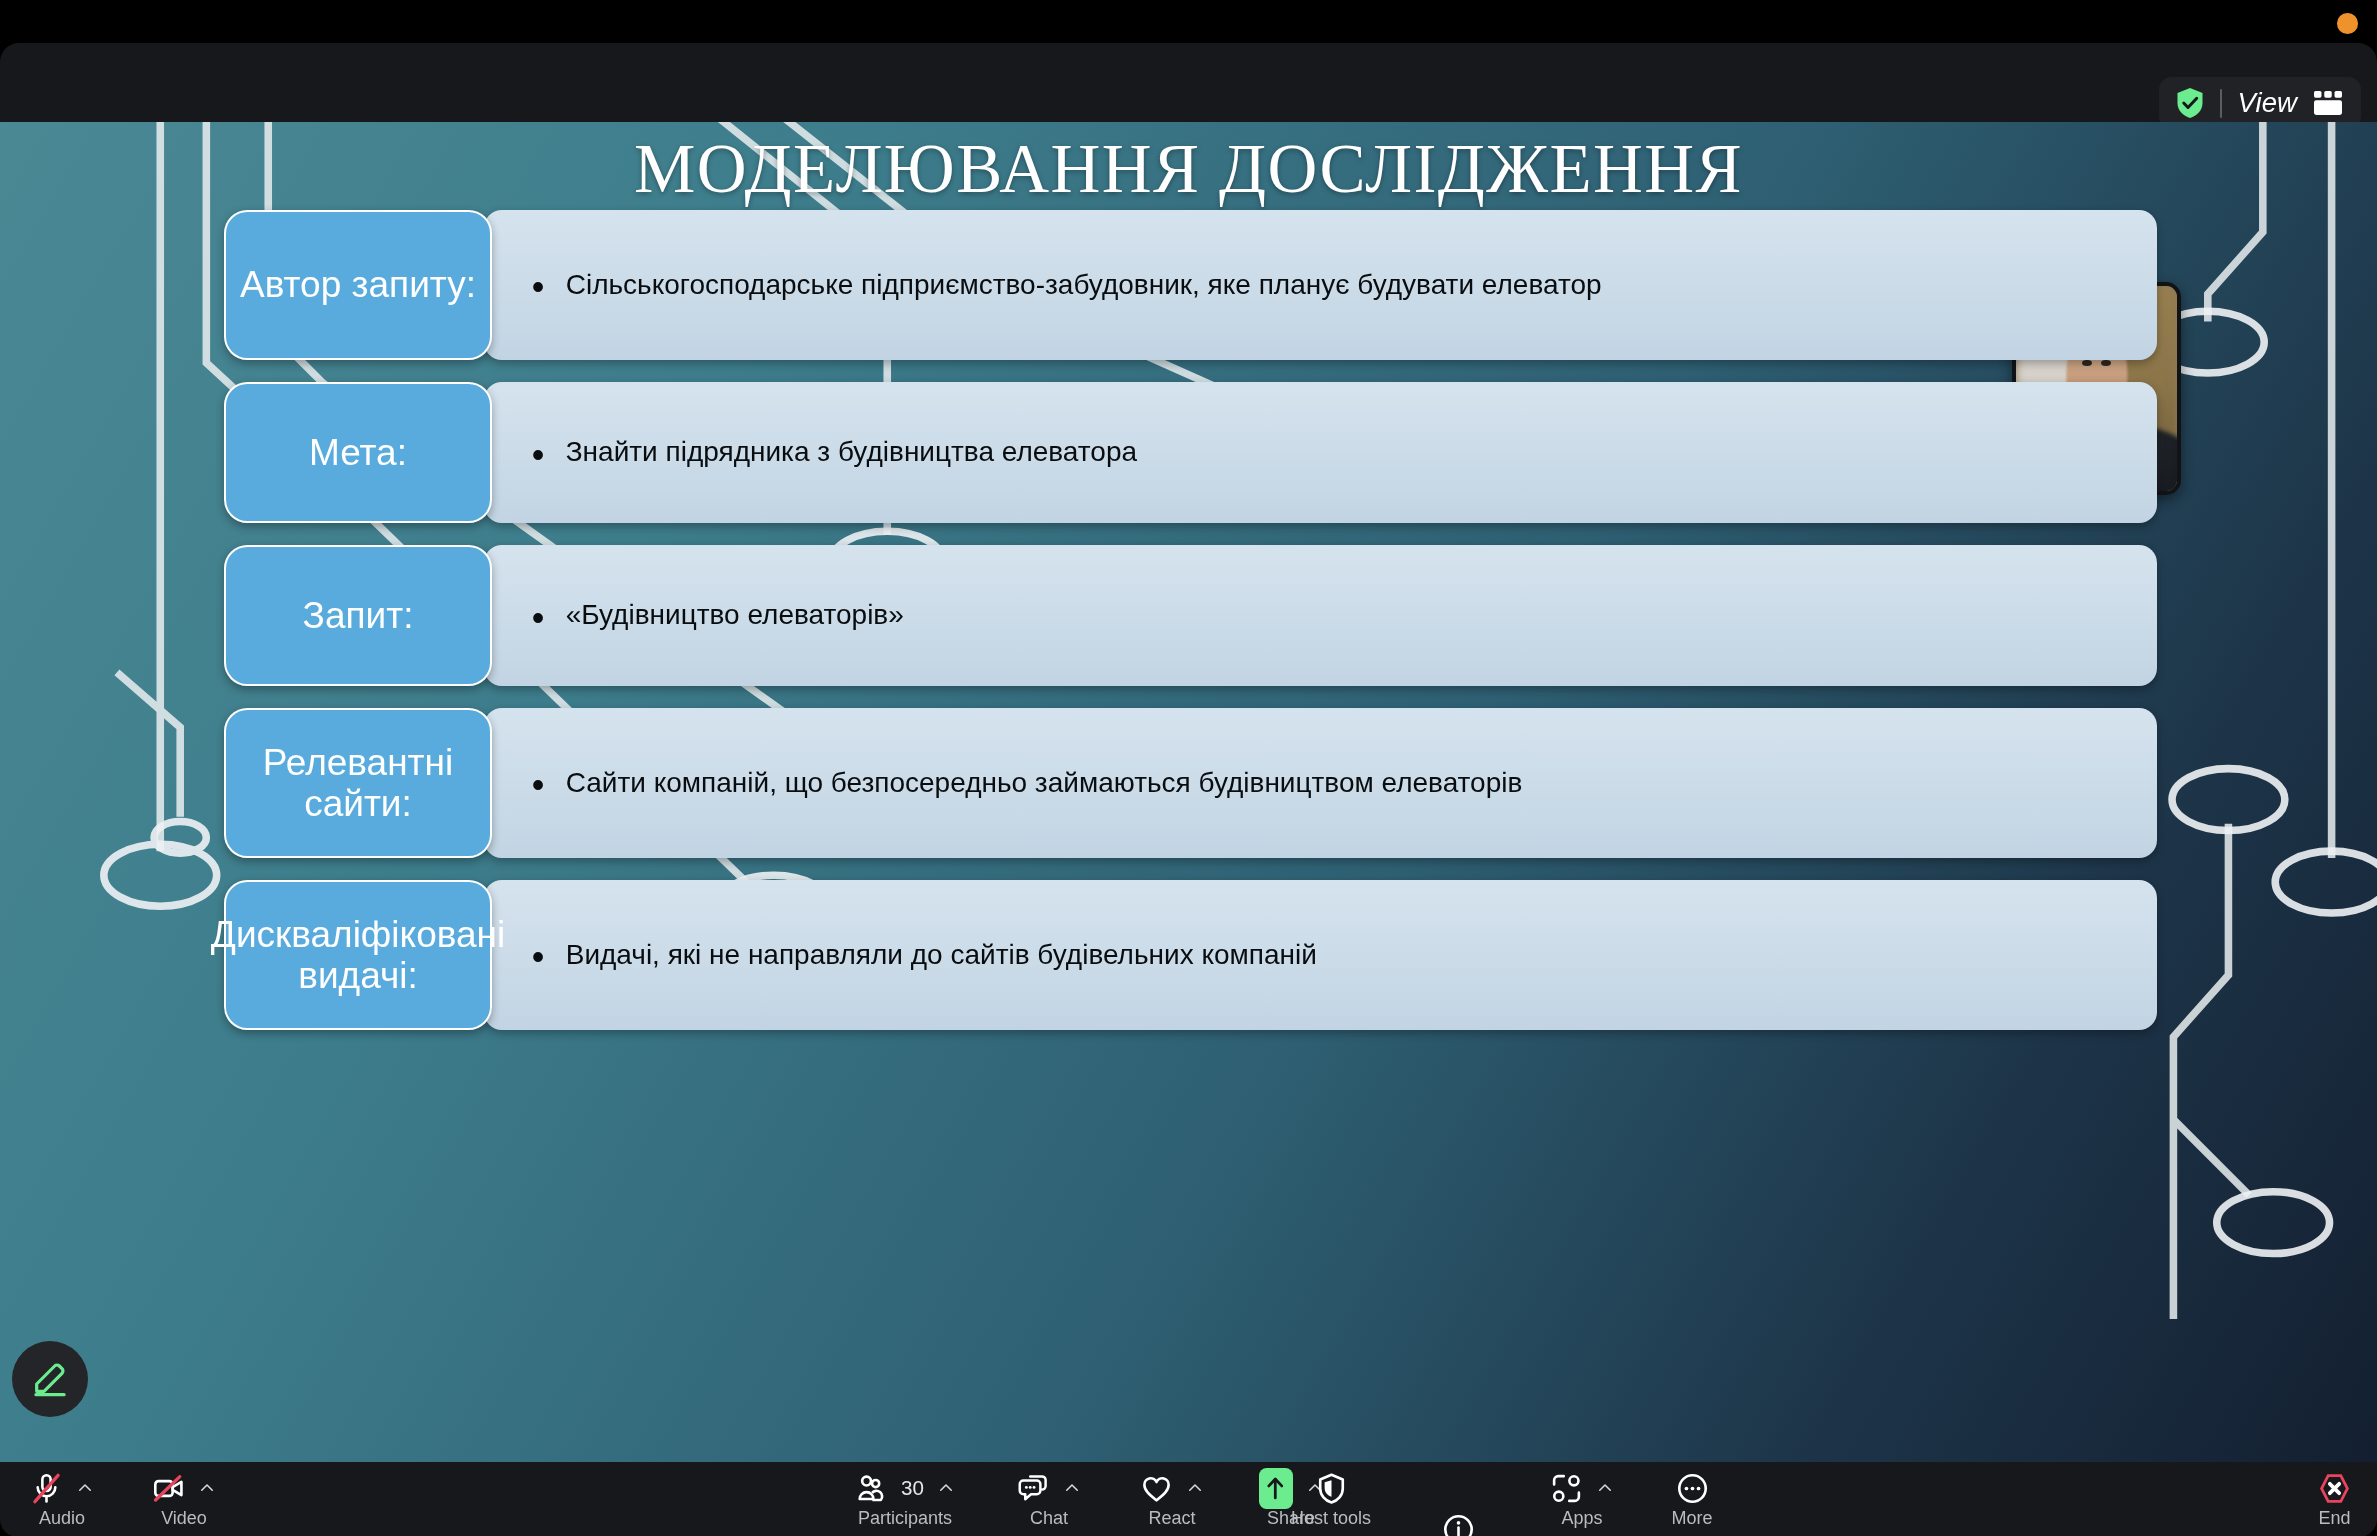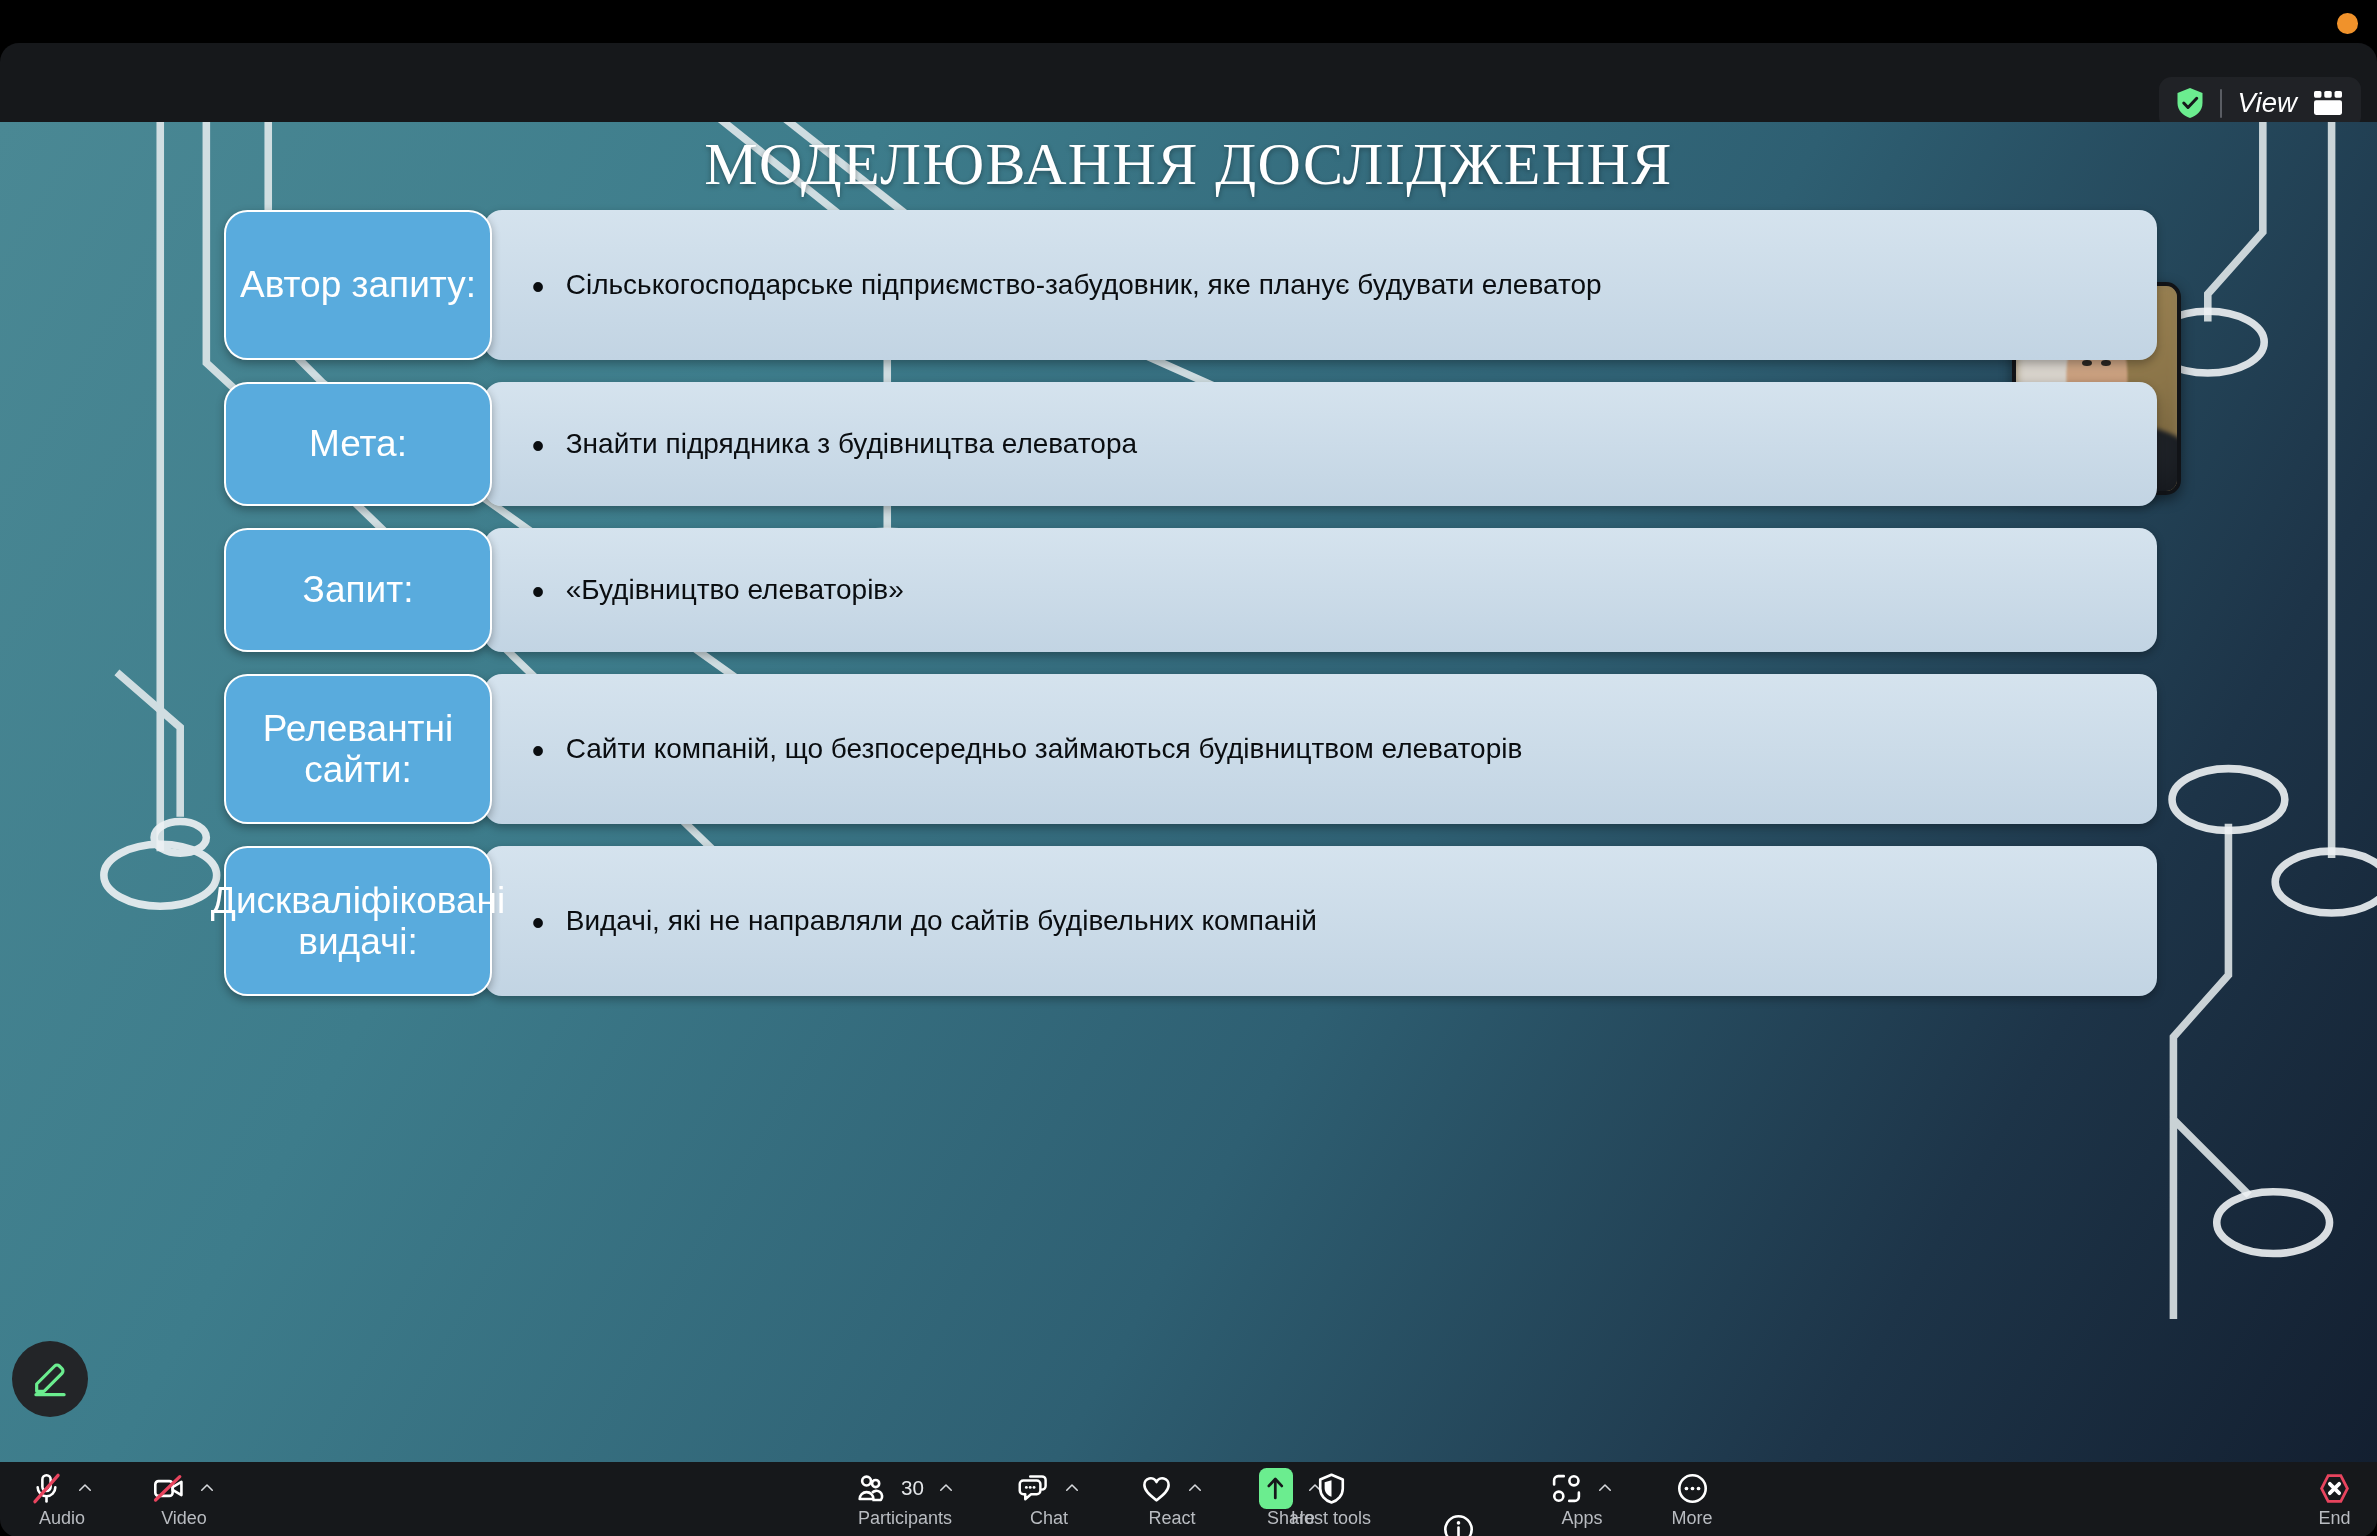--- a/index.html
+++ b/index.html
@@ -51,21 +51,21 @@
     overflow:hidden;
     background:linear-gradient(120deg,#4a8894 0%,#3d7c8b 28%,#2e5f72 58%,#1d3448 82%,#131f30 100%);
   }
   #circuit { position:absolute; left:0; top:0; width:2377px; height:1340px; }
 
   
   #slide-title {
     position:absolute; left:0; top:8.3px;
     width:2377px; text-align:center;
     font-family:"Liberation Serif", serif;
-    font-size:60px; font-weight:400;
+    font-size:69px; font-weight:400;
     color:#ffffff; letter-spacing:1.4px;
     white-space:nowrap;
     text-shadow:0 2.1px 4.8px rgba(0,0,0,.35);
   }
 
   
   #rows {
     position:absolute; left:224px; top:88px;
     width:1933px;
   }
@@ -104,21 +104,21 @@
     padding-left:34px;
   }
   .bullet-text::before {
     content:"\2022";
     position:absolute; left:0; top:-2.8px;
     font-size:36px; line-height:1.30; color:#0a0d10;
   }
 
   
   .r-tall  .row-label, .r-tall  .row-body  { height:150px; }
-  .r-short .row-label, .r-short .row-body  { height:124px; }
+  .r-short .row-label, .r-short .row-body  { height:141px; }
 
   
   #annotate-btn {
     position:absolute; left:12.4px; top:1219px;
     width:76px; height:76px; border-radius:50%;
     background:#232528;
     display:flex; align-items:center; justify-content:center;
   }
   #annotate-btn svg { width:40px; height:40px; }
 

